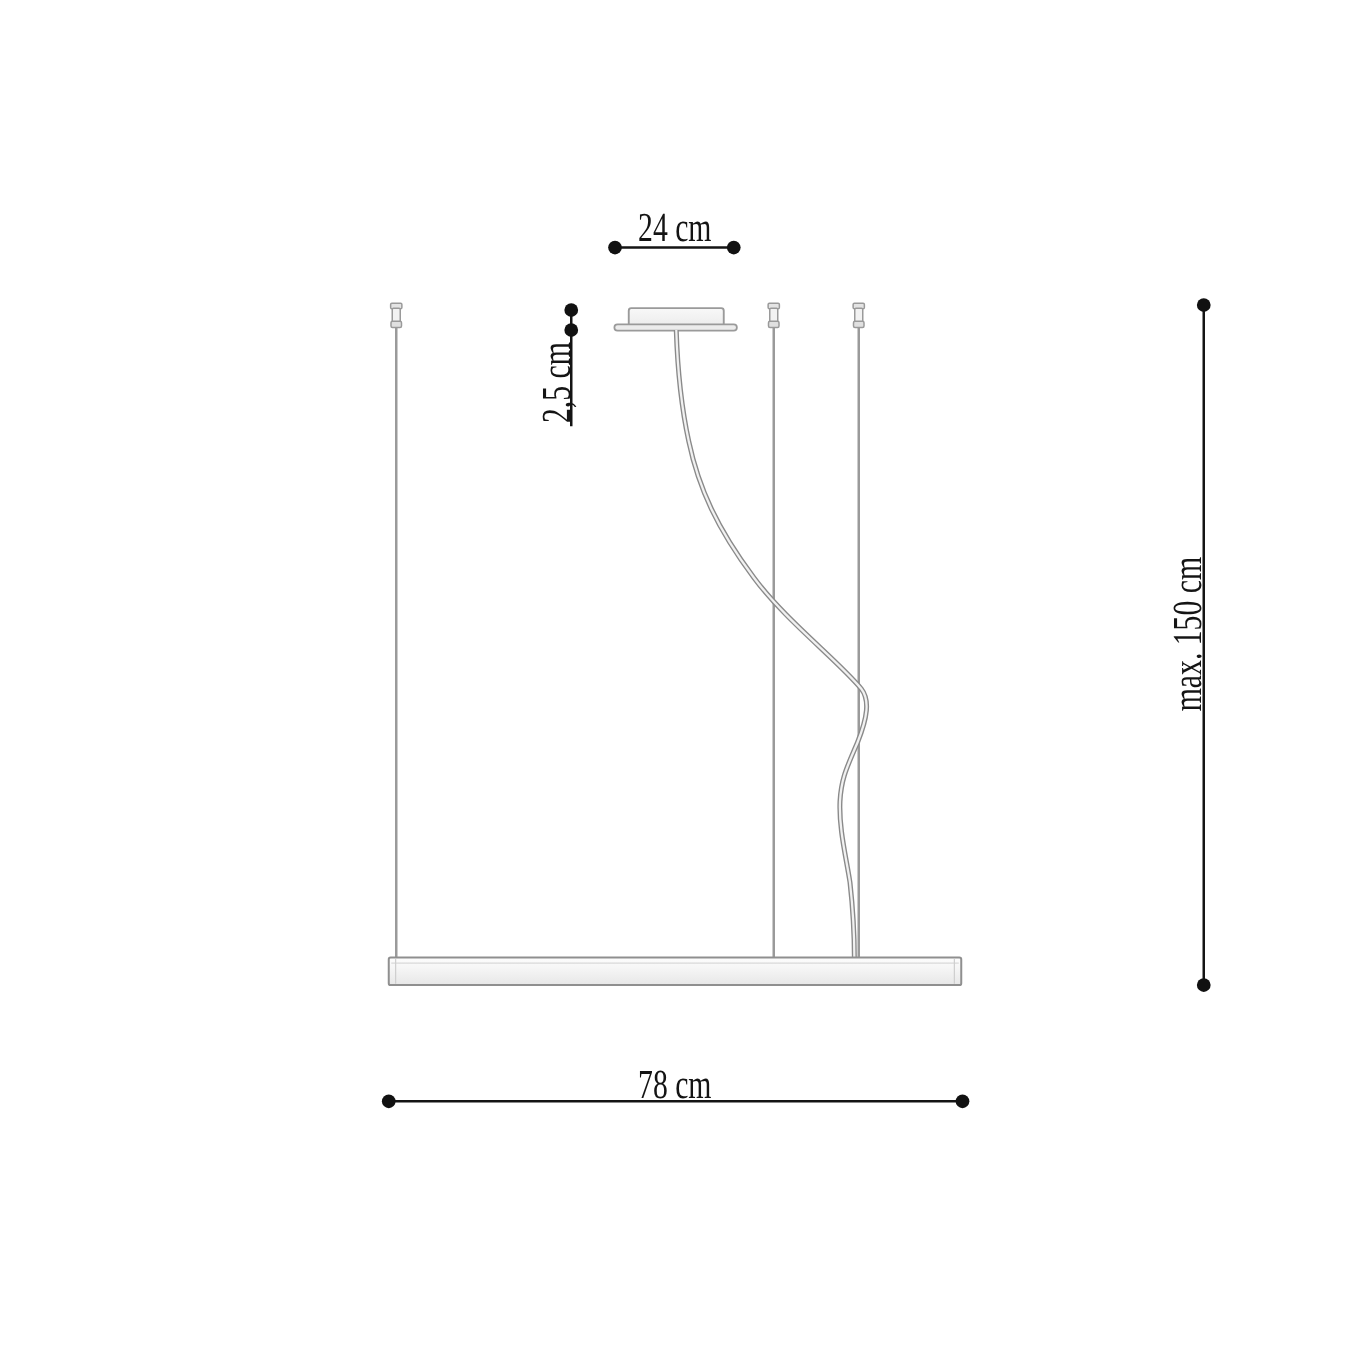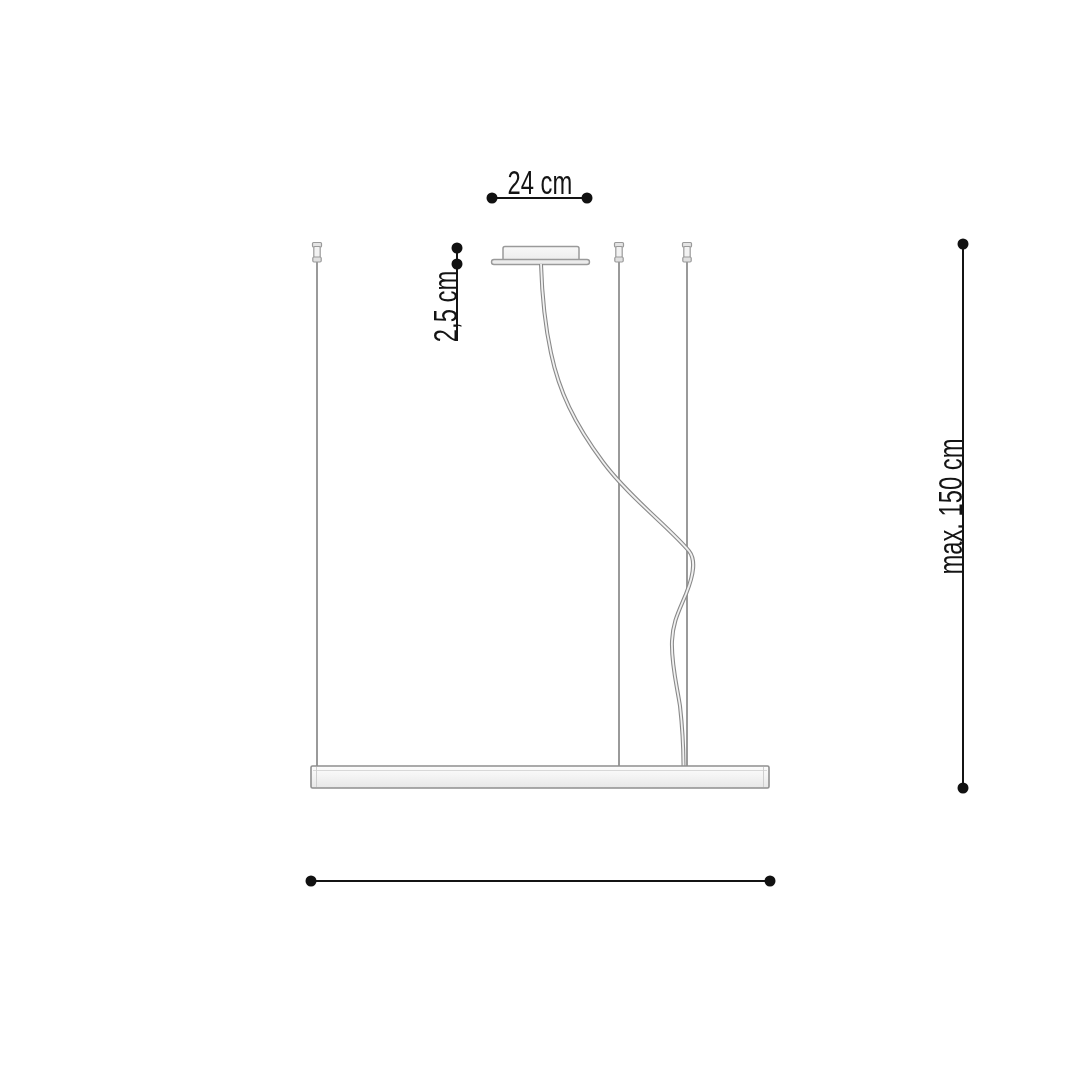--- a/index.html
+++ b/index.html
@@ -3,21 +3,21 @@
 <meta charset="utf-8">
 <title>Pendant lamp dimension diagram</title>
 <style>
   html, body { margin: 0; padding: 0; background: #ffffff; }
   #canvas {
     position: relative;
     width: 1080px;
     height: 1080px;
     background: #ffffff;
     overflow: hidden;
-    font-family: Liberation Sans, sans-serif;
+    font-family: Liberation Serif, serif;
     margin: 0 auto;
   }
   svg.art { position: absolute; left: 0; top: 0; display: block; }
 
   
   .dim-line { position: absolute; background: #141414; }
   .dot {
     position: absolute;
     width: 11px; height: 11px;
     background: #111111;
@@ -122,14 +122,17 @@
   <div class="dim-line" style="left:962px; top:244px; width:2px; height:544px;"></div>
   <div class="dot" style="left:963px; top:244px;"></div>
   <div class="dot" style="left:963px; top:788px;"></div>
   <div class="dim-label vertical" style="left:951px; top:507px;">
     <span class="tx">max. 150 cm</span>
   </div>
 
   <div class="dim-line" style="left:311px; top:880px; width:459px; height:2px;"></div>
   <div class="dot" style="left:311px; top:881px;"></div>
   <div class="dot" style="left:770px; top:881px;"></div>
+  <div class="dim-label" style="left:540px; top:868px;">
+    <span class="tx">78 cm</span>
+  </div>
 
 </div>
 
 </body></html>

